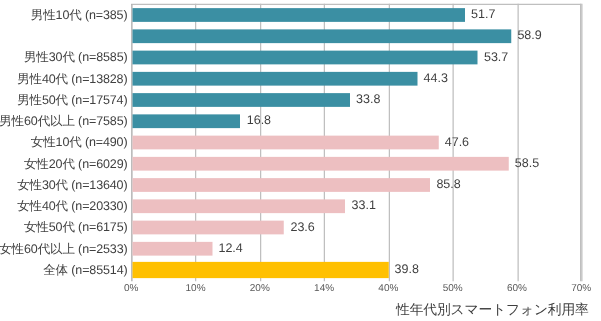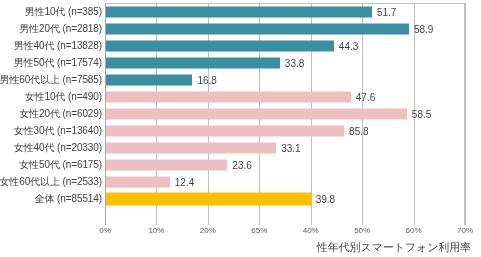--- a/index.html
+++ b/index.html
@@ -130,23 +130,27 @@
       <div class="gridline" style="left: 465px; top: 3px; height: 222px; position: absolute;"></div>
     </div>
 
   <div id="rows">
       <div class="row">
         <div class="row-label">男性10代 (n=385)</div>
         <div class="bar male" style="width: 265.886px;"></div>
         <div class="value" style="left: 376.886px;">51.7</div>
       </div>
       <div class="row">
-        <div class="row-label">男性20代 (n=2818)</div>
         <div class="bar male" style="width: 302.914px;"></div>
         <div class="value" style="left: 413.914px;">58.9</div>
+      </div>
+      <div class="row">
+        <div class="row-label">男性30代 (n=8585)</div>
+        <div class="bar male" style="width: 276.171px;"></div>
+        <div class="value" style="left: 387.171px;">53.7</div>
       </div>
       <div class="row">
         <div class="row-label">男性40代 (n=13828)</div>
         <div class="bar male" style="width: 227.829px;"></div>
         <div class="value" style="left: 338.829px;">44.3</div>
       </div>
       <div class="row">
         <div class="row-label">男性50代 (n=17574)</div>
         <div class="bar male" style="width: 173.829px;"></div>
         <div class="value" style="left: 284.829px;">33.8</div>
@@ -190,21 +194,21 @@
         <div class="row-label">全体 (n=85514)</div>
         <div class="bar total" style="width: 204.686px;"></div>
         <div class="value" style="left: 315.686px;">39.8</div>
       </div>
     </div>
 
   <div id="x-axis">
       <div class="xtick" style="left: 0px;">0%</div>
       <div class="xtick" style="left: 51.4286px;">10%</div>
       <div class="xtick" style="left: 102.857px;">20%</div>
-      <div class="xtick" style="left: 154.286px;">65%</div>
+      <div class="xtick" style="left: 154.286px;">14%</div>
       <div class="xtick" style="left: 205.714px;">40%</div>
       <div class="xtick" style="left: 257.143px;">50%</div>
       <div class="xtick" style="left: 308.571px;">60%</div>
       <div class="xtick" style="left: 360px;">70%</div>
     </div>
 
   <div id="x-axis-title">性年代別スマートフォン利用率</div>
 
 </div>
 

